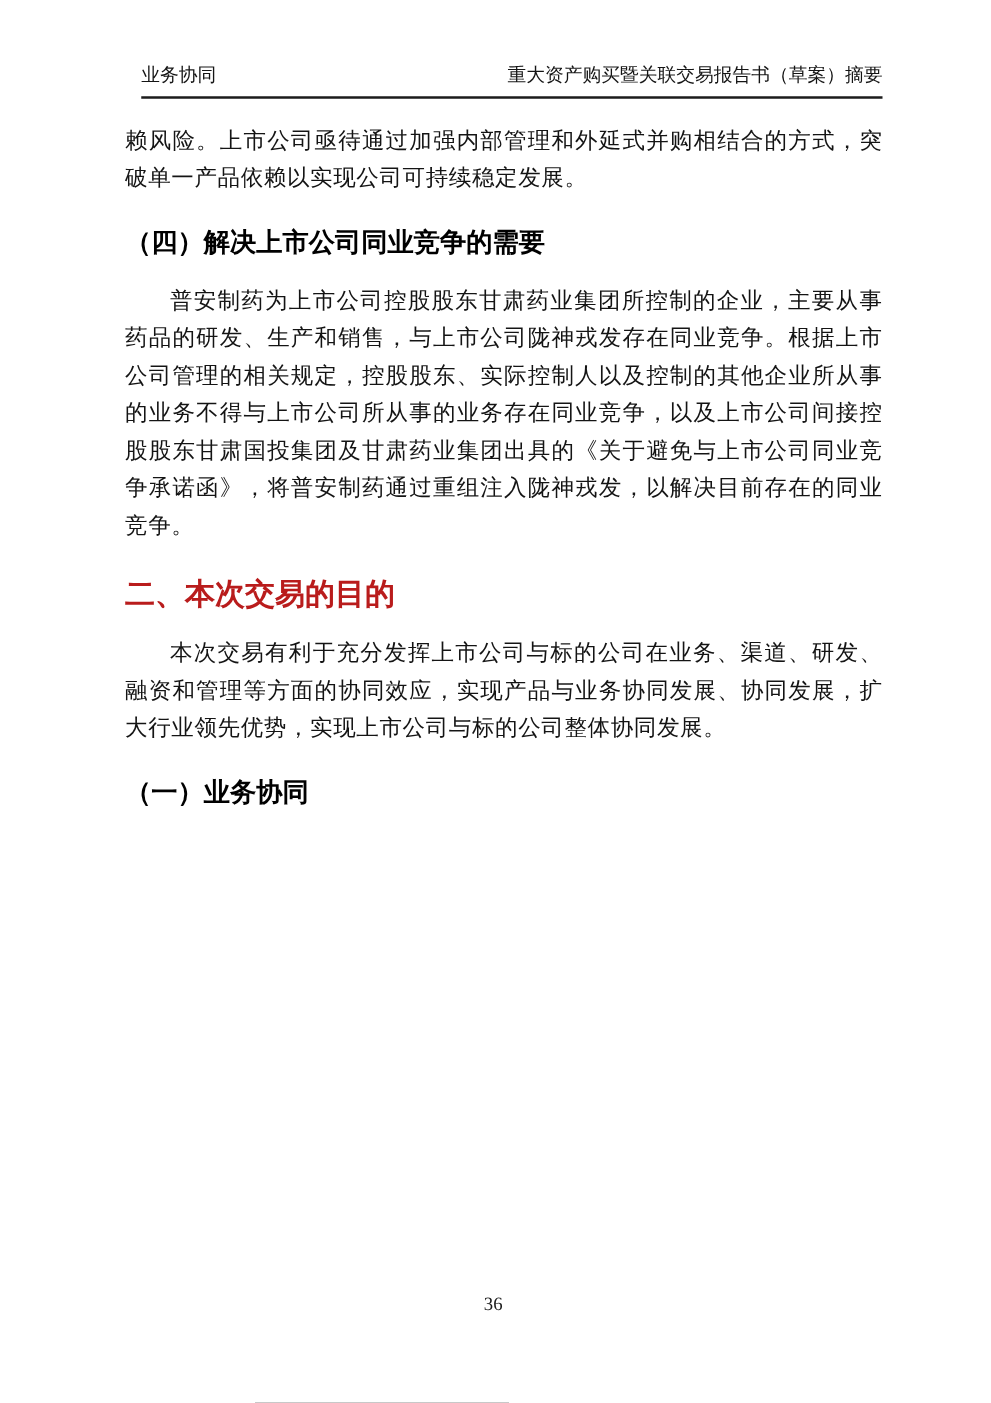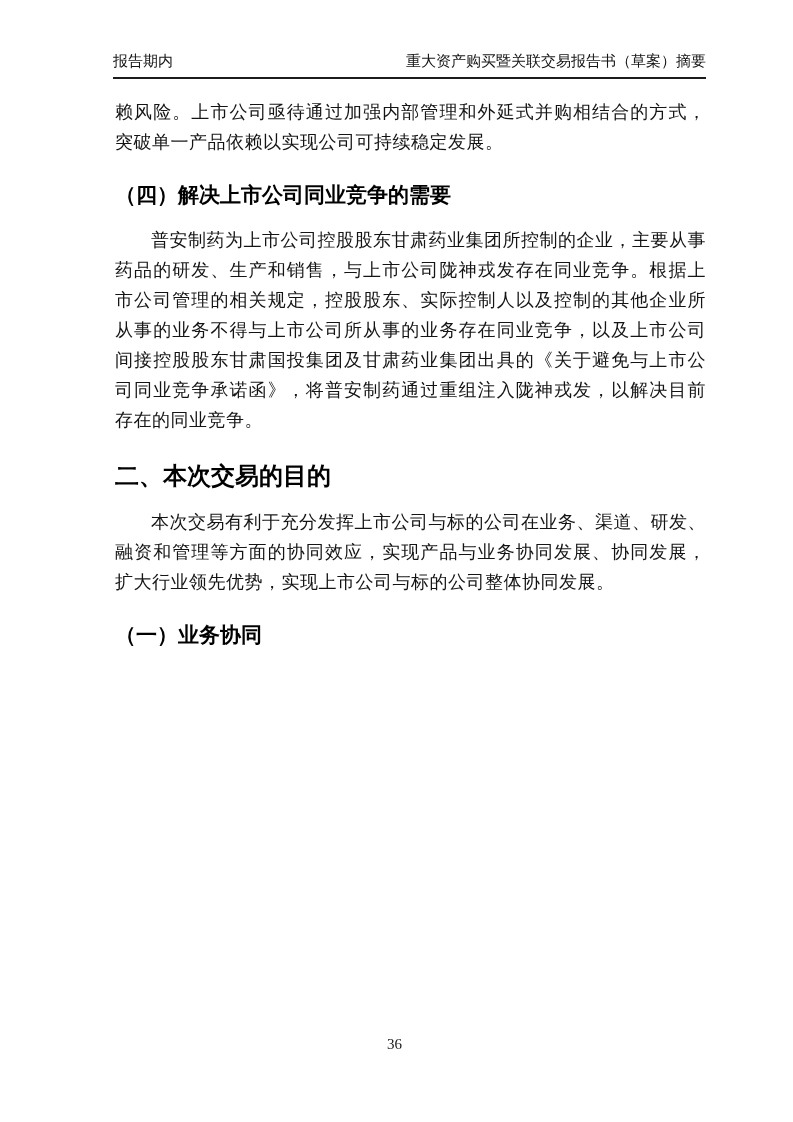--- a/index.html
+++ b/index.html
@@ -21,21 +21,21 @@
     display: flex;
     justify-content: space-between;
     align-items: flex-end;
     font-size: 15px;
     line-height: 22px;
     padding-bottom: 5px;
     border-bottom: 2px solid #1c1c1c;
   }
   .content {
     position: absolute;
-    left: 115px;
+    left: 100px;
     right: 87px;
     top: 82px;
     padding-top: 15px;
   }
   .doc-p {
     font-size: 18px;
     line-height: 30px;
     text-align: justify;
     text-indent: 2em;
     margin: 0 0 13px 0;
@@ -49,39 +49,39 @@
     line-height: 32px;
     margin: 22px 0 14px 0;
     color: #000000;
   }
   .h-main {
     font-family: "Liberation Sans", sans-serif;
     font-weight: bold;
     font-size: 24px;
     line-height: 34px;
     margin: 24px 0 14px 0;
-    color: #000000;
+    color: #b91c1c;
   }
   .footer {
     position: absolute;
     left: 0;
     right: 4px;
     top: 1036px;
     text-align: center;
     font-size: 15px;
     color: #1c1c1c;
   }
 </style>
 </head>
 <body>
 
 <div class="page">
 
   <div class="header">
-    <span>报告期内</span>
+    <span>业务协同</span>
     <span>重大资产购买暨关联交易报告书（草案）摘要</span>
   </div>
 
   <div class="content" id="doc-body">
       <div class="doc-p no-indent">赖风险。上市公司亟待通过加强内部管理和外延式并购相结合的方式，突破单一产品依赖以实现公司可持续稳定发展。</div>
       <div class="h-sub">（四）解决上市公司同业竞争的需要</div>
       <div class="doc-p">普安制药为上市公司控股股东甘肃药业集团所控制的企业，主要从事药品的研发、生产和销售，与上市公司陇神戎发存在同业竞争。根据上市公司管理的相关规定，控股股东、实际控制人以及控制的其他企业所从事的业务不得与上市公司所从事的业务存在同业竞争，以及上市公司间接控股股东甘肃国投集团及甘肃药业集团出具的《关于避免与上市公司同业竞争承诺函》，将普安制药通过重组注入陇神戎发，以解决目前存在的同业竞争。</div>
       <div class="h-main">二、本次交易的目的</div>
       <div class="doc-p">本次交易有利于充分发挥上市公司与标的公司在业务、渠道、研发、融资和管理等方面的协同效应，实现产品与业务协同发展、协同发展，扩大行业领先优势，实现上市公司与标的公司整体协同发展。</div>
       <div class="h-sub">（一）业务协同</div>

